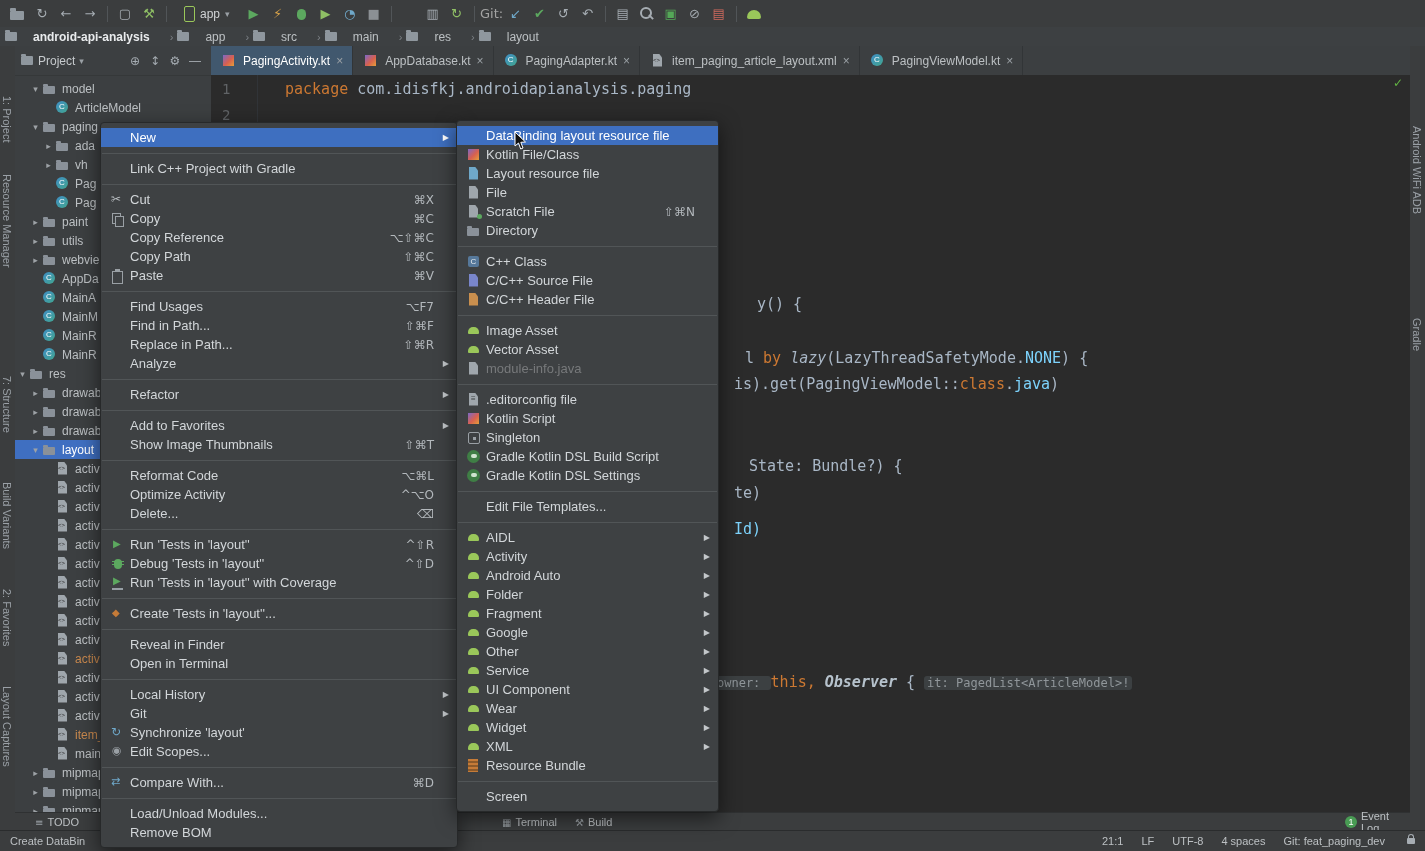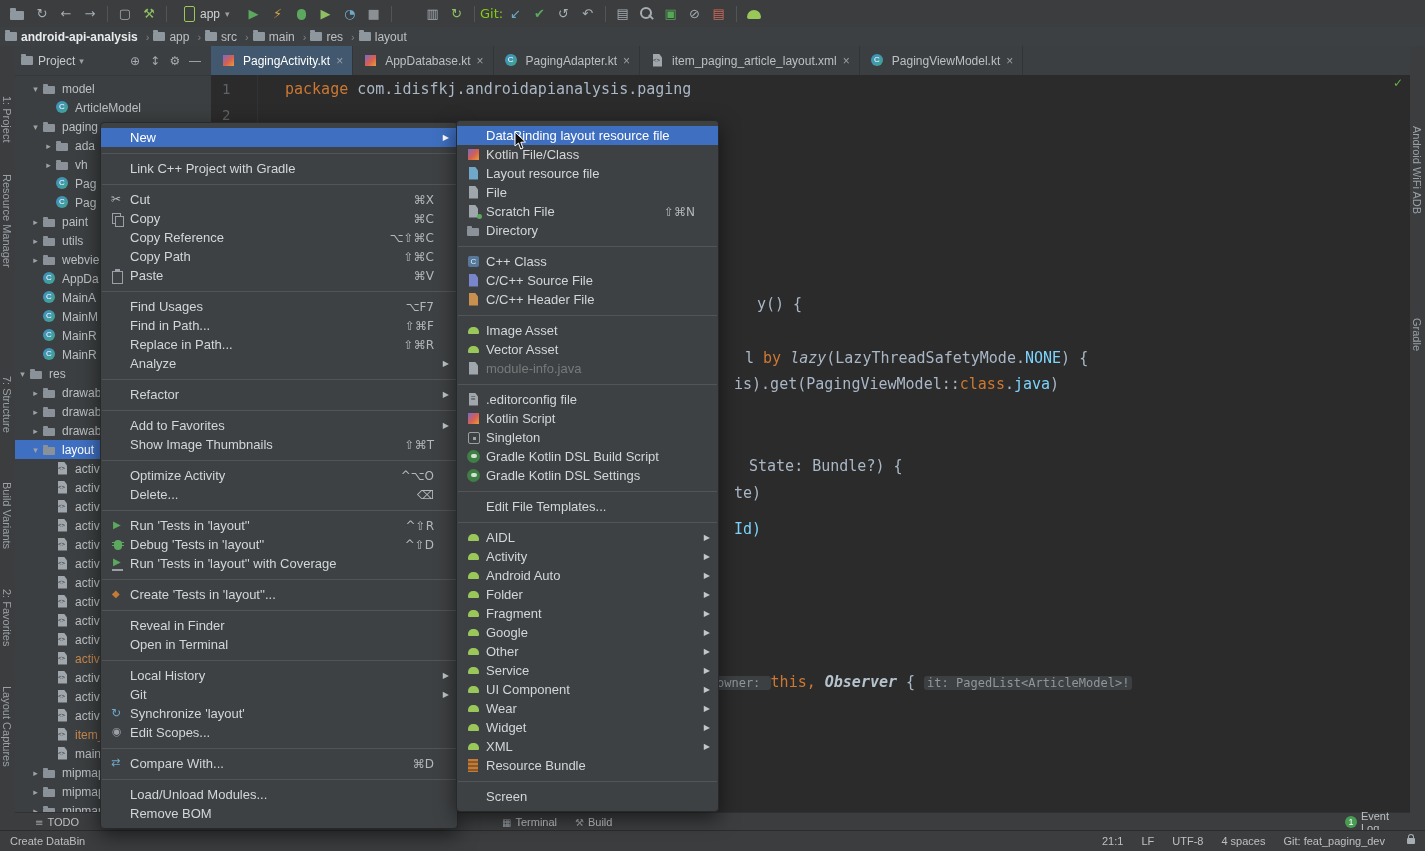--- a/index.html
+++ b/index.html
@@ -17,21 +17,21 @@
   .tb-phone{position:relative;display:inline-block;width:9px;height:14px;border:1px solid #9ac75a;border-radius:2px}
   .tb-bug::before{content:"";position:absolute;left:7px;top:6px;width:9px;height:11px;background:#5ca85f;border-radius:5px}
   .tb-search::before{content:"";position:absolute;left:5px;top:4px;width:8px;height:8px;border:2px solid #a6adb3;border-radius:50%}
   .tb-search::after{content:"";position:absolute;left:13px;top:13px;width:6px;height:2px;background:#a6adb3;transform:rotate(45deg)}
   .tb-android::before{content:"";position:absolute;left:5px;top:7px;width:14px;height:9px;background:#9ac75a;border-radius:7px 7px 2px 2px}
   .tb-folder::before{content:"";position:absolute;left:4px;top:8px;width:14px;height:9px;background:#90989f;border-radius:1px}
   .tb-folder::after{content:"";position:absolute;left:4px;top:5px;width:6px;height:3px;background:#90989f;border-radius:1px 1px 0 0}
   
   #crumbs{position:absolute;left:0;top:27px;right:0;height:19px;background:#3d4042;border-bottom:1px solid #2b2b2b;
           display:flex;align-items:center;padding-left:5px;font-size:12px;color:#bcc0c3}
-  .crumb{display:flex;align-items:center;gap:4px}
+  .crumb{display:flex;align-items:center;gap:16px}
   .crumb.first .clabel{font-weight:bold;color:#e9ebed}
   .csep{color:#7d8287;margin:0 4px;font-size:11px}
   .crumb:last-child .csep{display:none}
   .fold{position:relative;display:inline-block;width:12px;height:9px;background:#8f979e;border-radius:1px}
   .fold::before{content:"";position:absolute;top:-2px;left:0;width:5px;height:2px;background:#8f979e;border-radius:1px 1px 0 0}
   
   #lstrip{position:absolute;left:0;top:46px;bottom:20px;width:15px;background:#3b3d3e;border-right:1px solid #2b2b2b}
   #rstrip{position:absolute;right:0;top:46px;bottom:20px;width:15px;background:#3b3d3e;border-left:1px solid #2b2b2b}
   .vlabel{position:absolute;left:1px;writing-mode:vertical-rl;font-size:11px;color:#9aa0a6;white-space:nowrap;cursor:default}
   
@@ -164,21 +164,21 @@
         <span class="tbi" style="color: rgb(217, 163, 74);">⚡</span>
         <span class="tbi tb-bug"></span>
         <span class="tbi" style="color: rgb(143, 191, 101);">▶</span>
         <span class="tbi" style="color: rgb(111, 168, 201);">◔</span>
         <span class="tbi" style="color: rgb(139, 144, 148);">■</span>
         <div class="tbsep"></div>
         <span class="tbi tb-phone-wrap"></span>
         <span class="tbi">▥</span>
         <span class="tbi" style="color: rgb(143, 191, 101);">↻</span>
         <div class="tbsep"></div>
-        <span class="tbi" style="color: #84cc16;">Git:</span>
+        <span class="tbi" style="color: #a3a3a3;">Git:</span>
         <span class="tbi" style="color: rgb(111, 168, 201);">↙</span>
         <span class="tbi" style="color: rgb(92, 168, 95);">✔</span>
         <span class="tbi">↺</span>
         <span class="tbi">↶</span>
         <div class="tbsep"></div>
         <span class="tbi">▤</span>
         <span class="tbi tb-search"></span>
         <span class="tbi" style="color: rgb(84, 168, 87);">▣</span>
         <span class="tbi">⊘</span>
         <span class="tbi" style="color: rgb(207, 106, 94);">▤</span>
@@ -597,20 +597,27 @@
       <div class="mi">
         <span class="mic"></span>
         <span class="ml">Show Image Thumbnails</span>
         <span class="msp"></span>
         <span class="msh">⇧⌘T</span>
         <span class="mar" style="visibility: hidden;">▶</span>
       </div>
       <div class="sep"></div>
       <div class="mi">
         <span class="mic"></span>
+        <span class="ml">Reformat Code</span>
+        <span class="msp"></span>
+        <span class="msh">⌥⌘L</span>
+        <span class="mar" style="visibility: hidden;">▶</span>
+      </div>
+      <div class="mi">
+        <span class="mic"></span>
         <span class="ml">Optimize Activity</span>
         <span class="msp"></span>
         <span class="msh">^⌥O</span>
         <span class="mar" style="visibility: hidden;">▶</span>
       </div>
       <div class="mi">
         <span class="mic"></span>
         <span class="ml">Delete...</span>
         <span class="msp"></span>
         <span class="msh">⌫</span>

